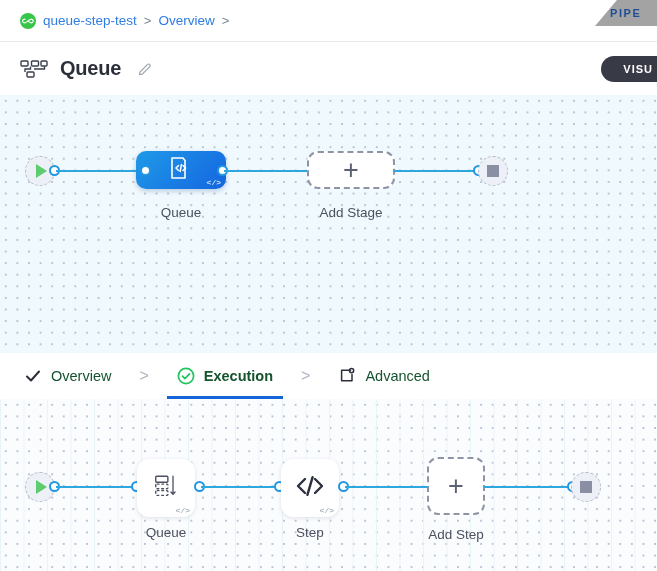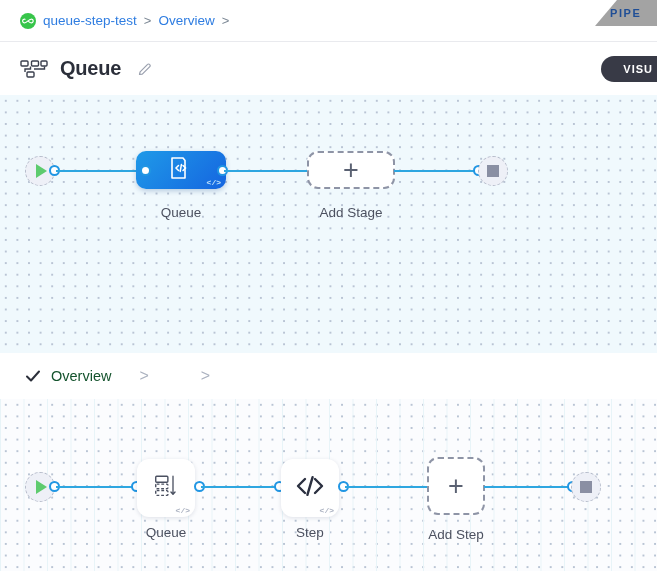--- a/index.html
+++ b/index.html
@@ -222,21 +222,39 @@
   <div class="tabbar">
     <div class="tab">
       <span class="tab-ico">
         <svg viewBox="0 0 18 18" width="18" height="18">
           <path d="M3 9.5l4 4L15 4.5" fill="none" stroke="#2b2f3a" stroke-width="2" stroke-linecap="round" stroke-linejoin="round"></path>
         </svg>
       </span>
       <span class="tab-label">Overview</span>
     </div>
     <span class="tab-chev">&gt;</span>
+    <div class="tab active">
+      <span class="tab-ico">
+        <svg viewBox="0 0 18 18" width="18" height="18">
+          <circle cx="9" cy="9" r="7.6" fill="none" stroke="#22c55e" stroke-width="1.7"></circle>
+          <path d="M5.5 9.2l2.4 2.4 4.6-4.8" fill="none" stroke="#22c55e" stroke-width="1.7" stroke-linecap="round" stroke-linejoin="round"></path>
+        </svg>
+      </span>
+      <span class="tab-label">Execution</span>
+    </div>
     <span class="tab-chev">&gt;</span>
+    <div class="tab">
+      <span class="tab-ico">
+        <svg viewBox="0 0 18 18" width="18" height="18">
+          <path d="M12.5 3.3H3.6v10.4h10.4V7.6" fill="none" stroke="#2b2f3a" stroke-width="1.5" stroke-linecap="round" stroke-linejoin="round"></path>
+          <circle cx="13.6" cy="3.6" r="2.1" fill="none" stroke="#2b2f3a" stroke-width="1.5"></circle>
+        </svg>
+      </span>
+      <span class="tab-label">Advanced</span>
+    </div>
   </div>
 
   <div class="canvas-bottom">
 
     <div class="endcap" style="left:25px; top:73px;">
       <div class="play-tri"></div>
     </div>
     <div class="port" style="left:49px; top:82px;"></div>
     <div class="edge" style="left:56px; top:86.5px; width:80px;"></div>
     <div class="port" style="left:131px; top:82px;"></div>

